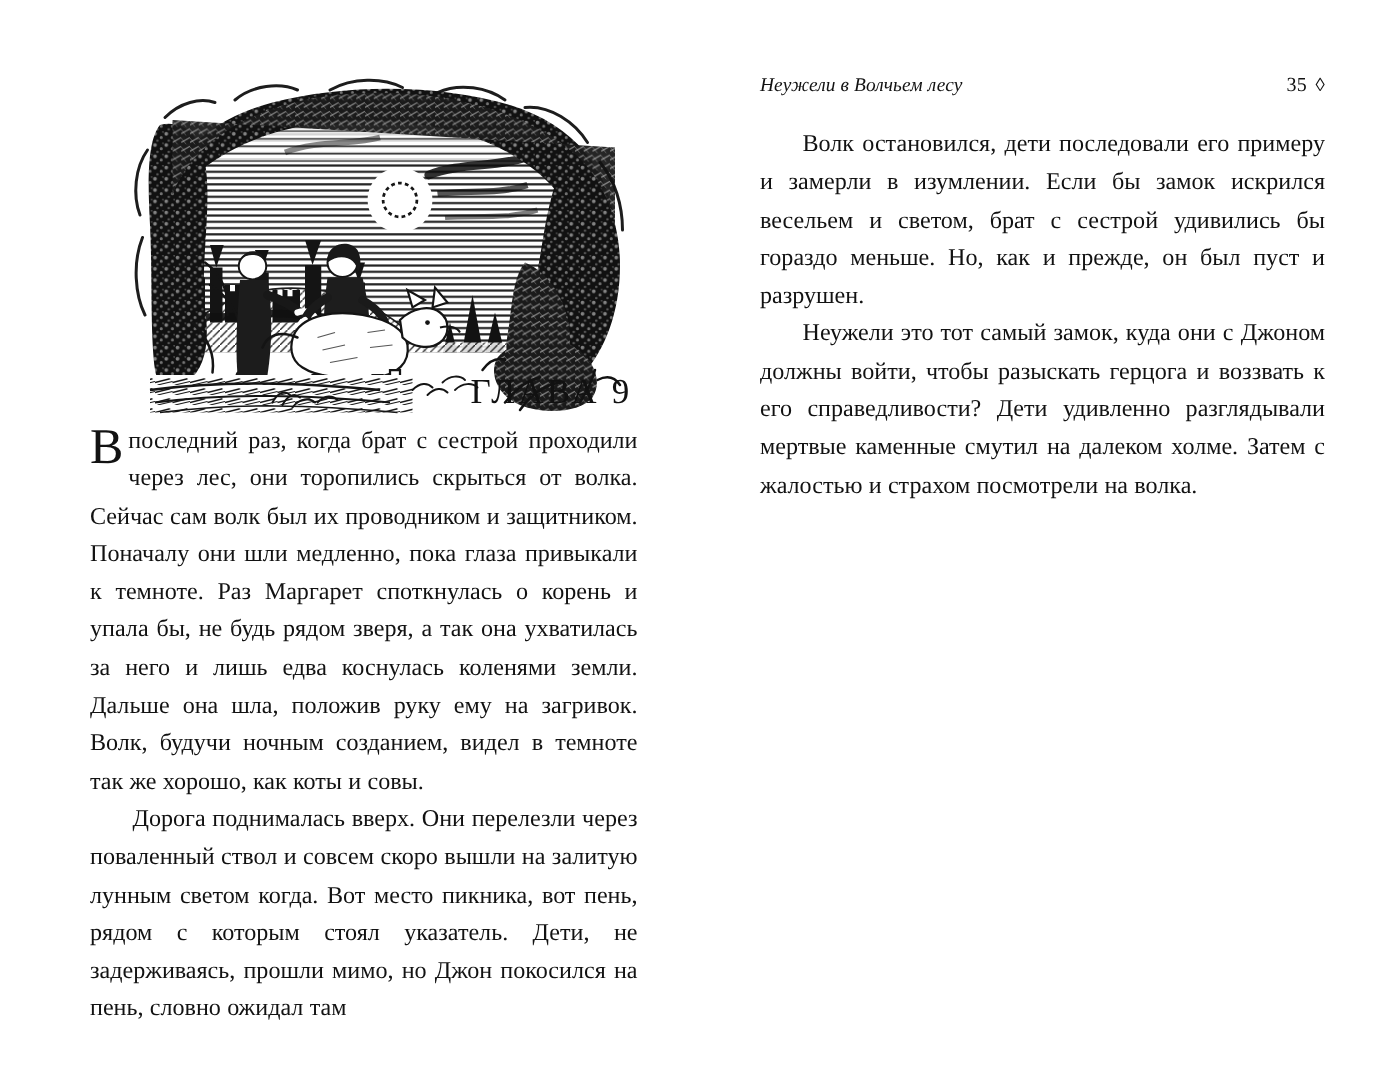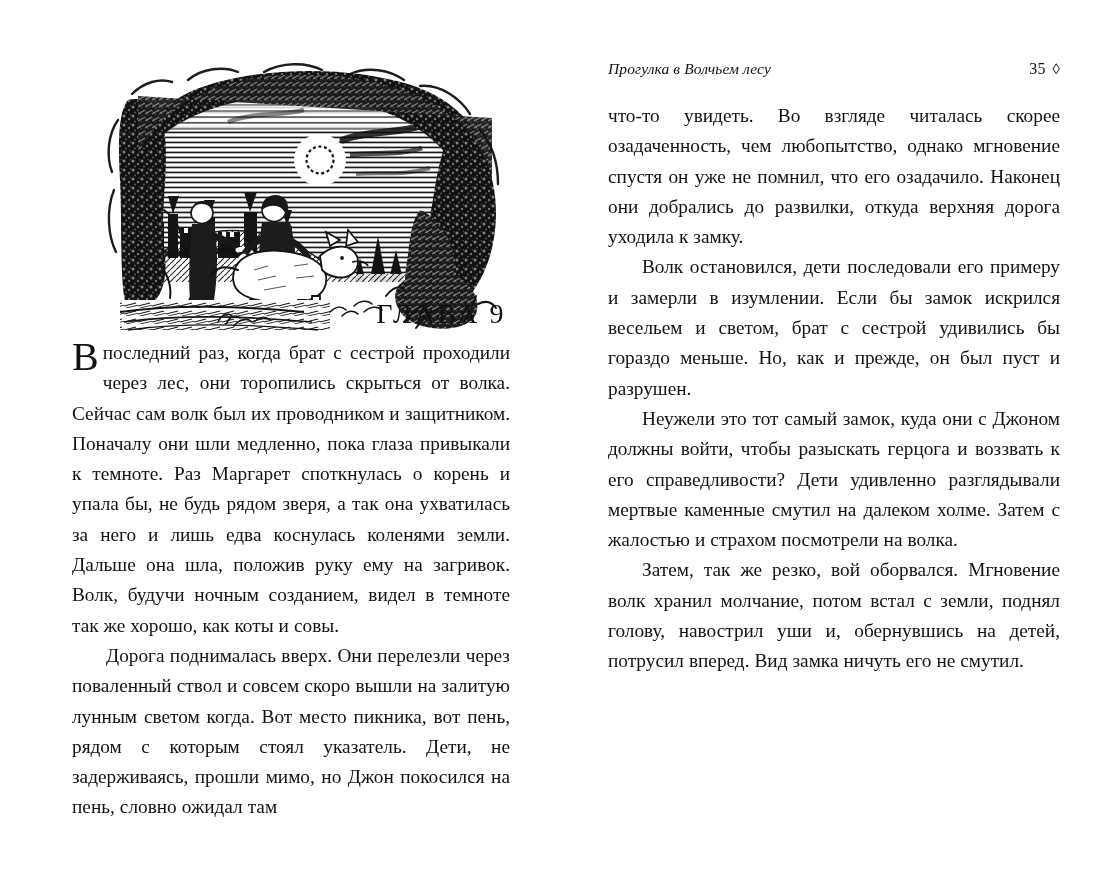--- a/index.html
+++ b/index.html
@@ -346,23 +346,21 @@
     </div>
 
     <p class="body first"><span class="dropcap">В</span><span>последний раз, когда брат с сестрой проходили через лес, они торопились скрыться от волка. Сейчас сам волк был их проводником и защитником. Поначалу они шли медленно, пока глаза привыкали к темноте. Раз Маргарет споткнулась о корень и упала бы, не будь рядом зверя, а так она ухватилась за него и лишь едва коснулась коленями земли. Дальше она шла, положив руку ему на загривок. Волк, будучи ночным созданием, видел в темноте так же хорошо, как коты и совы.</span></p>
 
     <p class="body">Дорога поднималась вверх. Они перелезли через поваленный ствол и совсем скоро вышли на залитую лунным светом когда. Вот место пикника, вот пень, рядом с которым стоял указатель. Дети, не задерживаясь, прошли мимо, но Джон покосился на пень, словно ожидал там</p>
   </div>
 
   <div class="col-right">
 
     <div class="runhead">
-      <span class="rh-title">Прогулка в Волчьем лесу</span>
+      <span class="rh-title">Неужели в Волчьем лесу</span>
       <span class="rh-folio"><span>35</span><span class="rh-orn">◊</span></span>
     </div>
 
-    <p class="body first">что-то увидеть. Во взгляде читалась скорее озадаченность, чем любопытство, однако мгновение спустя он уже не помнил, что его озадачило. Наконец они добрались до развилки, откуда верхняя дорога уходила к замку.</p>
     <p class="body">Волк остановился, дети последовали его примеру и замерли в изумлении. Если бы замок искрился весельем и светом, брат с сестрой удивились бы гораздо меньше. Но, как и прежде, он был пуст и разрушен.</p>
     <p class="body">Неужели это тот самый замок, куда они с Джоном должны войти, чтобы разыскать герцога и воззвать к его справедливости? Дети удивленно разглядывали мертвые каменные смутил на далеком холме. Затем с жалостью и страхом посмотрели на волка.</p>
-    <p class="body">Затем, так же резко, вой оборвался. Мгновение волк хранил молчание, потом встал с земли, поднял голову, навострил уши и, обернувшись на детей, потрусил вперед. Вид замка ничуть его не смутил.</p>
   </div>
 
 </div>
 
 </body></html>

